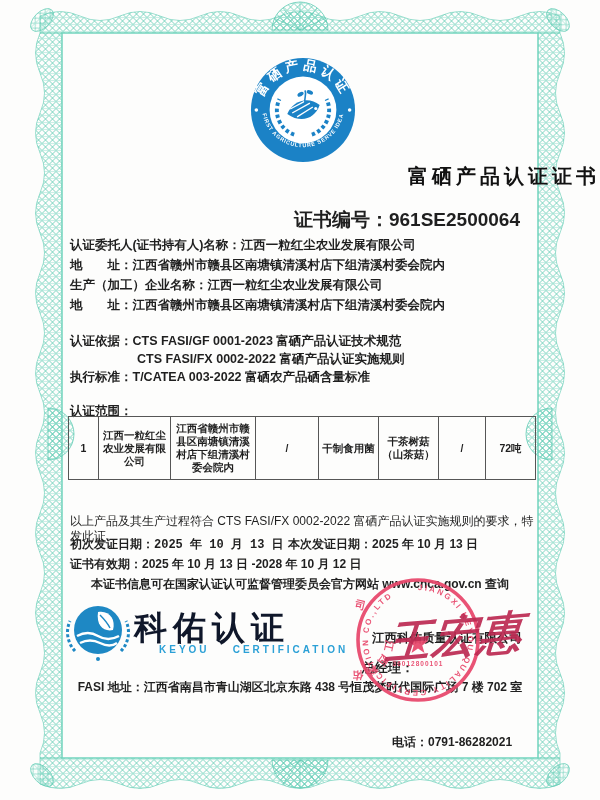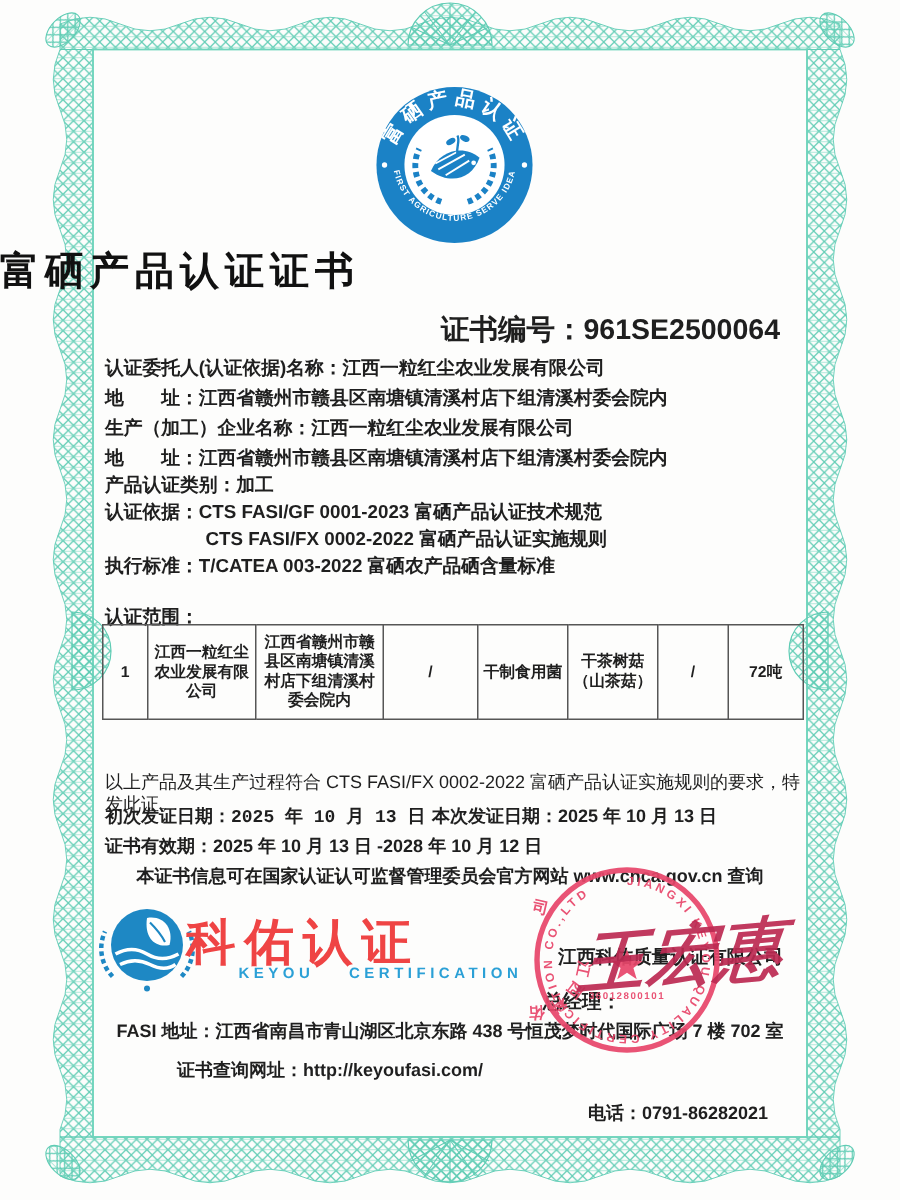--- a/index.html
+++ b/index.html
@@ -1,34 +1,34 @@
 <!DOCTYPE html>
 <html><head>
 <meta charset="utf-8">
 <style>
   html,body{margin:0;padding:0;background:#e9e9e9;}
   .page{position:relative;width:600px;height:800px;margin:0 auto;background:#fdfdfc;overflow:hidden;
         font-family:"Liberation Sans","DejaVu Sans",sans-serif;color:#1f1f1f;}
   .abs{position:absolute;}
   .borderfx{left:0;top:0;width:600px;height:800px;pointer-events:none;}
-  .title{left:0;top:163px;width:600px;text-align:left;font-size:26px;font-weight:900;letter-spacing:4px;color:#111;}
+  .title{left:0;top:163px;width:600px;text-align:right;font-size:20px;font-weight:900;letter-spacing:4px;color:#111;}
   .certno{top:207px;right:80px;font-size:19px;font-weight:800;}
   .fline{left:70px;width:468px;font-size:12.5px;font-weight:800;white-space:pre-wrap;line-height:15px;}
   .fline .lbl{font-weight:800;}
   .scope-table{left:68px;top:416px;border-collapse:collapse;table-layout:fixed;width:467px;font-size:11px;}
   .scope-table td,.scope-table th{border:1px solid #565656;text-align:center;vertical-align:middle;
         padding:1px 2px;font-weight:700;line-height:13px;overflow:hidden;}
   .scope-table th{height:26px;font-size:11px;}
   .scope-table td{height:60px;font-size:10.5px;}
   .statement{left:70px;top:514px;width:466px;font-size:12px;font-weight:400;line-height:15px;}
   .dates1a{left:70px;top:536px;font-size:12px;font-weight:800;font-family:Liberation Mono, monospace;}
   .dates1b{left:288px;top:536px;font-size:12px;font-weight:800;}
   .dates2{left:70px;top:556px;font-size:12px;font-weight:800;text-align:right;}
   .query{left:0;top:576px;width:600px;text-align:center;font-size:12px;font-weight:800;}
-  .keyou-cn{left:124px;top:606px;font-size:33px;font-weight:900;color:#ef4444;letter-spacing:6px;text-align:center;}
+  .keyou-cn{left:134px;top:606px;font-size:33px;font-weight:900;color:#0f172a;letter-spacing:6px;text-align:center;}
   .keyou-en{left:139px;top:644px;font-size:10px;font-weight:800;color:#2ba0d6;letter-spacing:3px;white-space:pre;padding-left:20px;}
   .issuer-co{left:330px;top:630px;width:192px;text-align:right;font-size:12.5px;font-weight:800;z-index:1;}
   .manager{left:362px;top:659px;font-size:13px;font-weight:800;z-index:1;}
   .signature{left:386px;top:608px;font-size:44px;font-weight:800;font-style:italic;color:#bc2a52;
         letter-spacing:2px;transform:rotate(-5deg) skewX(-10deg);opacity:.92;z-index:3;}
   .sealwrap{left:352px;top:574px;z-index:2;opacity:.93;}
   .fasi{left:0;top:679px;width:600px;text-align:center;font-size:12px;font-weight:700;}
   .site{left:118px;top:705px;font-size:12px;font-weight:700;}
   .phone{left:392px;top:705px;font-size:12px;font-weight:700;margin-top:29px;}
 </style>
@@ -122,25 +122,24 @@
       <path d="M2,-9 C1,-15 4,-18 2,-22" stroke="#1b82c6" stroke-width="1.6" fill="none"></path>
       <ellipse cx="-2.5" cy="-18" rx="3.4" ry="2" transform="rotate(-30 -2.5 -18)" fill="#1b82c6"></ellipse>
       <ellipse cx="7" cy="-20" rx="3.4" ry="2" transform="rotate(25 7 -20)" fill="#1b82c6"></ellipse>
     </g>
   </svg>
 
   <div class="abs title">富硒产品认证证书</div>
 
   <div class="abs certno"><span>证书编号：</span><span>961SE2500064</span></div>
 
-  <div class="abs fline" style="top:238px"><span class="lbl">认证委托人(认证依据)名称：</span><span>江西一粒红尘农业发展有限公司</span></div>
+  <div class="abs fline" style="top:238px"><span class="lbl">认证委托人(证书持有人)名称：</span><span>江西一粒红尘农业发展有限公司</span></div>
   <div class="abs fline" style="top:258px"><span class="lbl">地　　址：</span><span>江西省赣州市赣县区南塘镇清溪村店下组清溪村委会院内</span></div>
   <div class="abs fline" style="top:278px"><span class="lbl">生产（加工）企业名称：</span><span>江西一粒红尘农业发展有限公司</span></div>
   <div class="abs fline" style="top:298px"><span class="lbl">地　　址：</span><span>江西省赣州市赣县区南塘镇清溪村店下组清溪村委会院内</span></div>
-  <div class="abs fline" style="top:316px"><span class="lbl">产品认证类别：</span><span>加工</span></div>
   <div class="abs fline" style="top:334px"><span class="lbl">认证依据：</span><span>CTS FASI/GF 0001-2023 富硒产品认证技术规范</span></div>
   <div class="abs fline" style="top:352px;left:137px">CTS FASI/FX 0002-2022 富硒产品认证实施规则</div>
   <div class="abs fline" style="top:370px"><span class="lbl">执行标准：</span><span>T/CATEA 003-2022 富硒农产品硒含量标准</span></div>
   <div class="abs fline" style="top:404px"><span class="lbl">认证范围：</span></div>
 
   <table class="abs scope-table">
     <colgroup>
       <col style="width:30px">
         <col style="width:72px">
         <col style="width:85px">
@@ -201,16 +200,15 @@
     </text>
     <text font-size="10.5" font-weight="bold" fill="#e8476b" letter-spacing="3.2">
       <textPath href="#sealInner">江西科佑质量认证有限公司</textPath>
     </text>
     <polygon points="66,59 68.65,66.36 76.5,66.6 70.28,71.39 72.5,78.9 66,74.5 59.5,78.9 61.72,71.39 55.5,66.6 63.35,66.36" fill="#e8476b"></polygon>
     <text x="66" y="92" text-anchor="middle" font-size="6.5" font-weight="bold" fill="#e8476b" letter-spacing="1">36012800101</text>
   </svg>
   <div class="abs signature">王宏惠</div>
 
   <div class="abs fasi"><span>FASI 地址：</span><span>江西省南昌市青山湖区北京东路 438 号恒茂梦时代国际广场 7 楼 702 室</span></div>
-  <div class="abs site"><span>证书查询网址：</span><span>http://keyoufasi.com/</span></div>
   <div class="abs phone"><span>电话：</span><span>0791-86282021</span></div>
 
 </div>
 
 </body></html>

